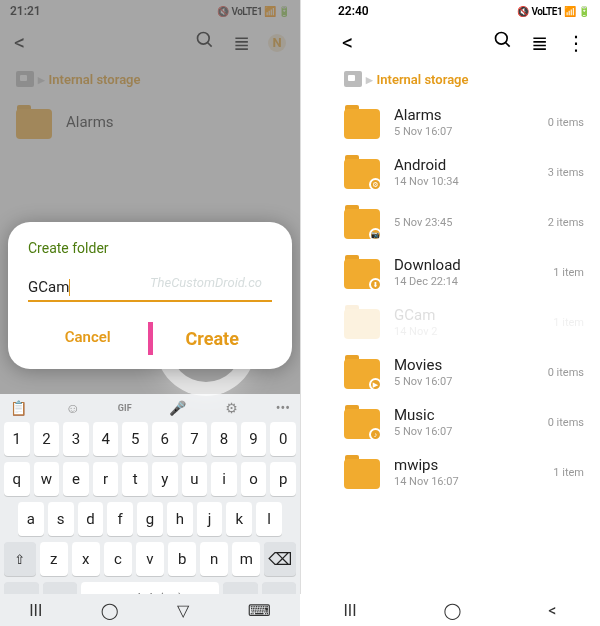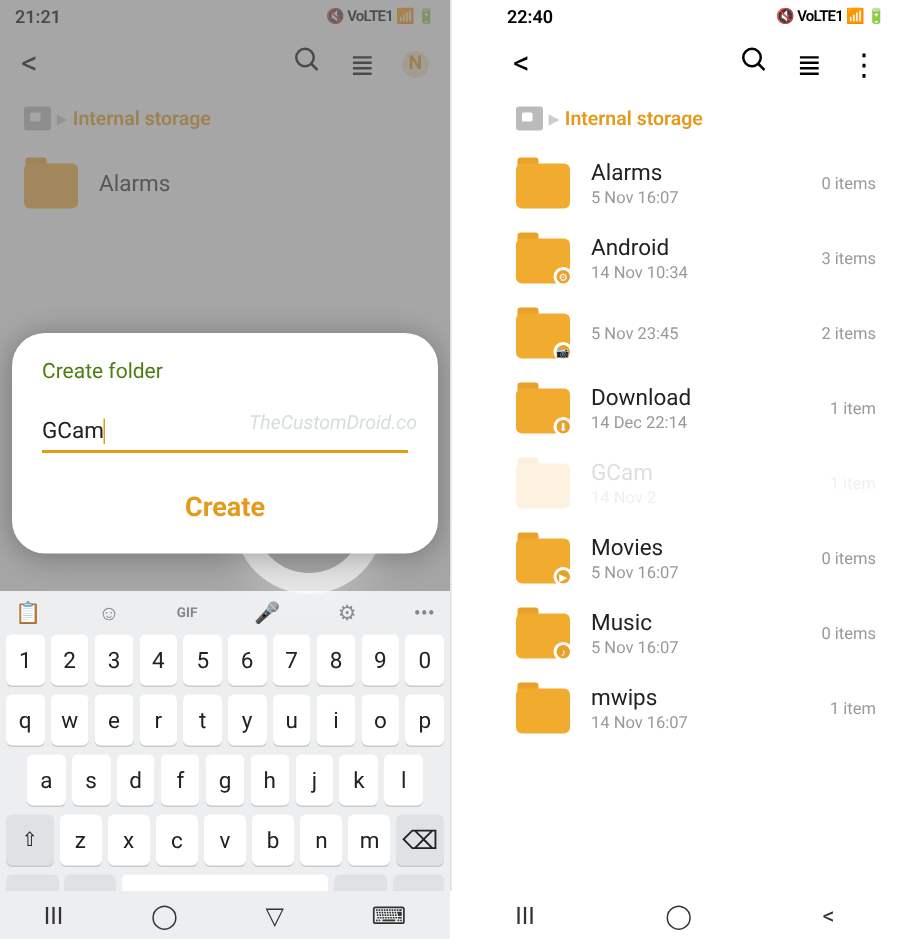--- a/index.html
+++ b/index.html
@@ -36,27 +36,27 @@
 
   
   .scrim { position:absolute; inset:0; background: rgba(0,0,0,0.35); }
   .dialog { position:absolute; left:8px; right:8px; top:222px; background:#fff; border-radius:22px; padding:18px 20px 14px; box-shadow:0 2px 20px rgba(0,0,0,.3); z-index:5; }
   .dtitle { font-size:14px; color:#4d7c0f; margin-bottom:22px; }
   .dinput { padding-bottom:4px; border-bottom:2px solid #e49b1a; margin-bottom:20px; display:flex; align-items:center; }
   .dinput-text { font-size:15px; color:#222; }
   .cursor { width:1px; height:17px; background:#e49b1a; display:inline-block; }
   .dactions { display:flex; }
   .dbtn { flex:1; text-align:center; font-size:15px; font-weight:600; color:#e49b1a; padding:6px 0; }
-  .dbtn + .dbtn { border-left:1px solid #ec4899; }
+  .dbtn + .dbtn { border-left:5px solid #ec4899; }
   .createbtn { font-size:18px; font-weight:700; }
 
   .circle-hl { position:absolute; width:100px; height:100px; border-radius:50%; background:#fff; box-shadow:0 0 30px rgba(255,255,255,.9), inset 0 0 10px rgba(0,0,0,.02); z-index:4; border:2px solid #eee; }
   .circle-hl.left-c { left:156px; top:296px; background:transparent; box-shadow:inset 0 0 0 14px rgba(255,255,255,.7), 0 0 30px rgba(255,255,255,.4); border:none; }
 
-  .watermark { position:absolute; left:150px; top:275px; font-size:13px; color:#9aa; opacity:.4; font-style:italic; z-index:6; pointer-events:none;margin-left:16px; }
+  .watermark { position:absolute; left:150px; top:275px; font-size:13px; color:#9aa; opacity:.4; font-style:italic; z-index:6; pointer-events:none; }
 
   
   .kb { position:absolute; left:0; right:0; bottom:0; height:232px; background:#eceef0; z-index:3; }
   .kb-bar { display:flex; align-items:center; justify-content:space-between; padding:6px 10px; }
   .kb-bar span { font-size:14px; color:#888; }
   .kb-rows { padding:0 4px; }
   .kb-row { display:flex; gap:4px; margin-bottom:6px; justify-content:center; }
   .key { flex:1; height:34px; background:#fff; border-radius:4px; box-shadow:0 1px 0 rgba(0,0,0,.15); display:flex; align-items:center; justify-content:center; font-size:15px; color:#222; min-width:0; }
   .key.fn { background:#dfe2e5; font-size:13px; }
   .key.space { flex:4; font-size:12px; color:#666; }
@@ -113,20 +113,21 @@
 
   <div class="scrim"></div>
 
   <div class="dialog">
     <div class="dtitle">Create folder</div>
     <div class="dinput">
       <span class="dinput-text">GCam</span>
         <span class="cursor"></span>
     </div>
     <div class="dactions">
+      <div class="dbtn">Cancel</div>
       <div class="dbtn createbtn">Create</div>
     </div>
   </div>
 
   <div class="circle-hl left-c"></div>
   <div class="watermark">TheCustomDroid.co</div>
 
   <div class="kb">
     <div class="kb-bar">
       <span>📋</span>

